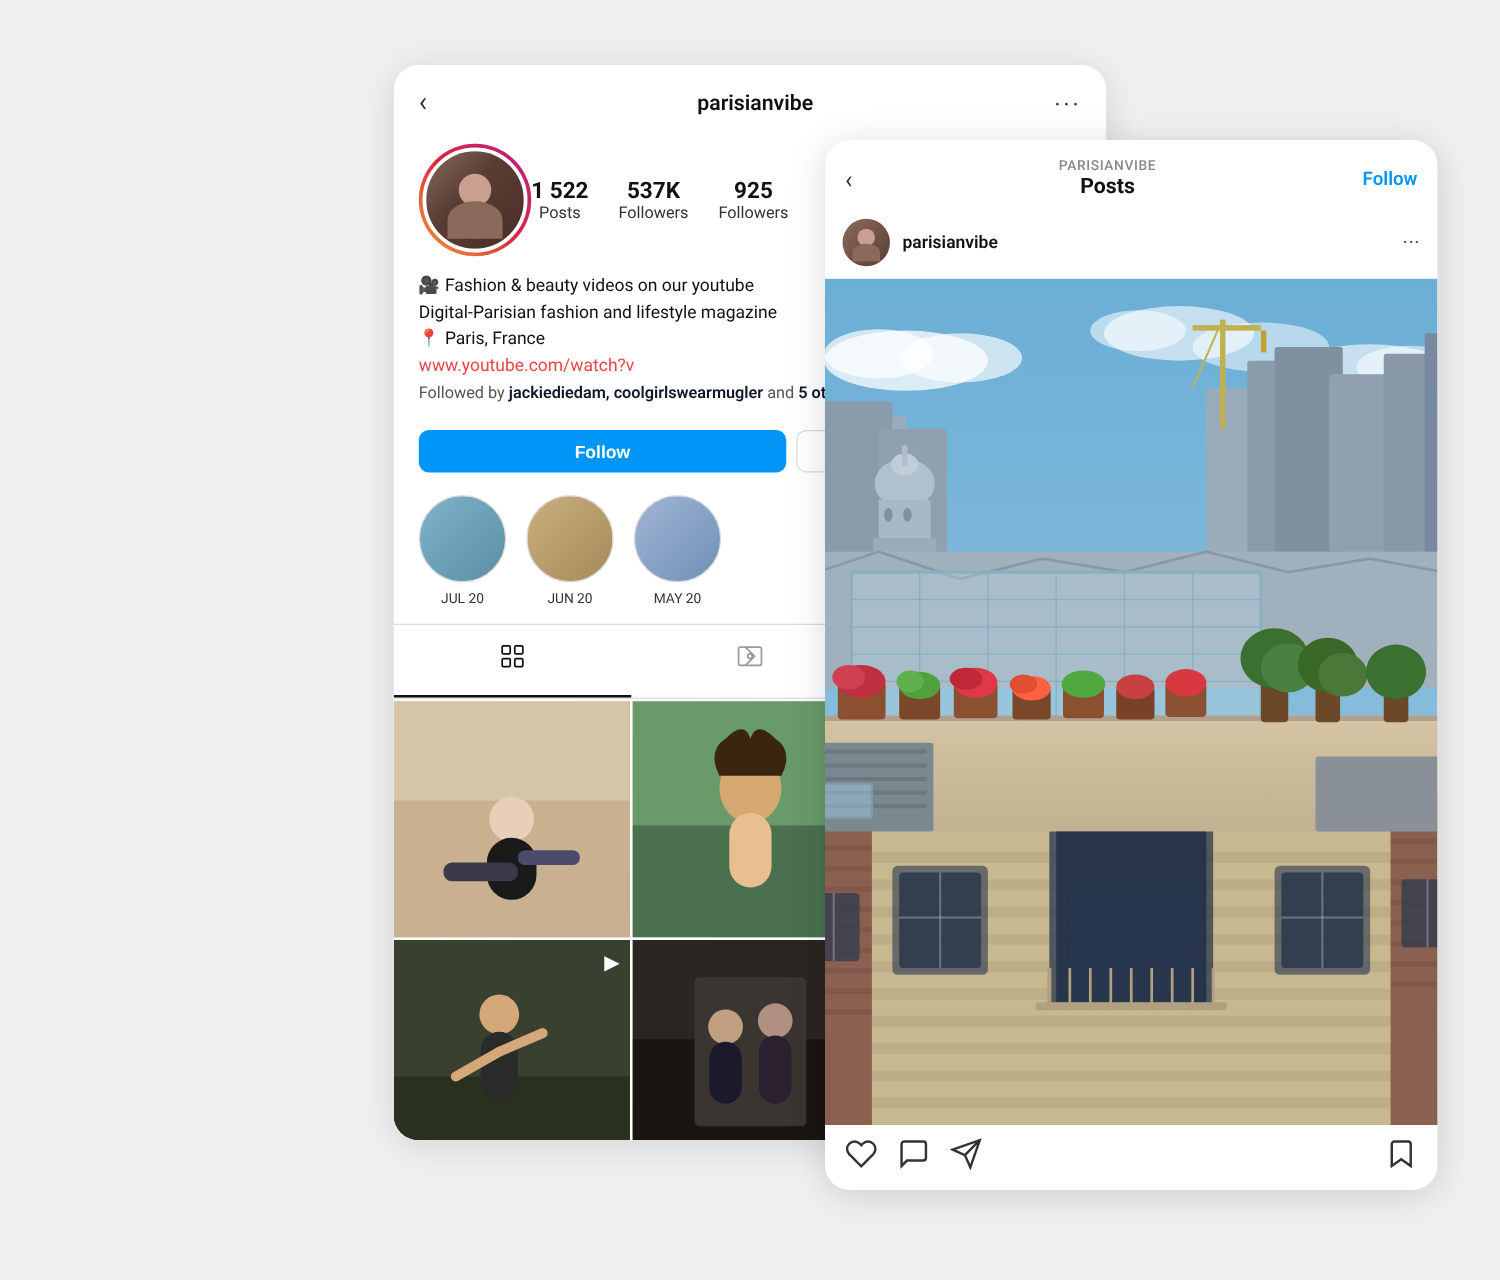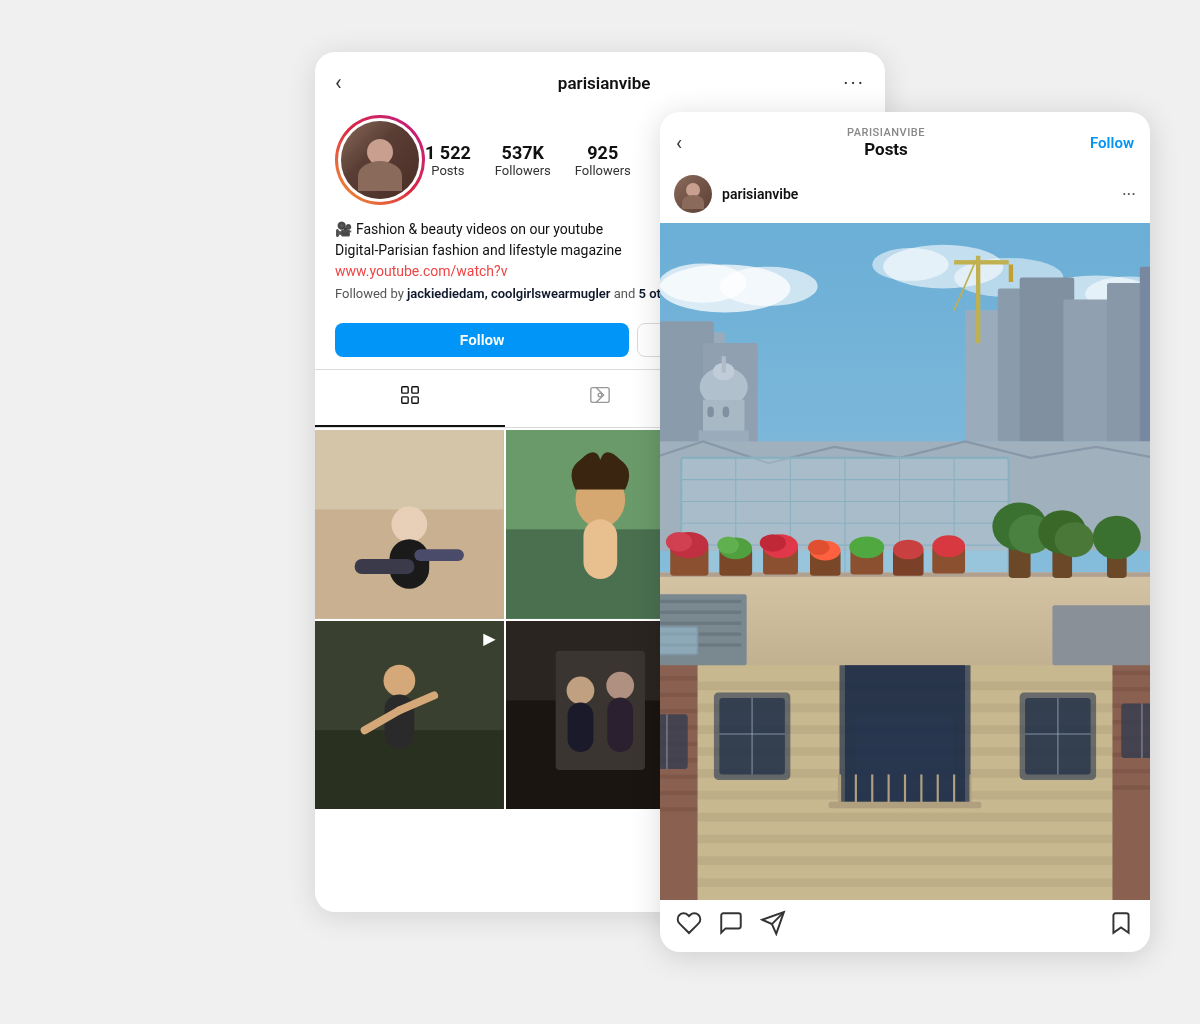--- a/index.html
+++ b/index.html
@@ -518,32 +518,47 @@
           <span class="stat-number">925</span>
           <span class="stat-label">Followers</span>
         </div>
       </div>
     </div>
 
     <div class="profile-bio">
       <div class="bio-text">
         <div>🎥 Fashion &amp; beauty videos on our youtube</div>
         <div>Digital-Parisian fashion and lifestyle magazine</div>
+        <div>📍 Paris, France</div>
       </div>
       <a class="bio-link" href="#">www.youtube.com/watch?v</a>
       <div class="bio-followed">
         <span>Followed by </span><strong>jackiediedam, coolgirlswearmugler</strong><span> and </span><strong>5 others</strong>
       </div>
     </div>
 
     <div class="action-buttons">
       <button class="btn-follow">Follow</button>
       <button class="btn-outline">Email</button>
     </div>
 
+    <div class="stories-row">
+      <div class="story-item">
+        <div class="story-circle story-pool"></div>
+        <span class="story-label">JUL 20</span>
+      </div>
+      <div class="story-item">
+        <div class="story-circle story-hat"></div>
+        <span class="story-label">JUN 20</span>
+      </div>
+      <div class="story-item">
+        <div class="story-circle story-dress"></div>
+        <span class="story-label">MAY 20</span>
+      </div>
+    </div>
 
     <div class="tab-row">
       <div class="tab-item active">
         <span class="tab-icon">
           <svg width="22" height="22" viewBox="0 0 24 24" fill="none" stroke="#111" stroke-width="1.5">
             <rect x="3" y="3" width="7" height="7" rx="1"></rect>
             <rect x="14" y="3" width="7" height="7" rx="1"></rect>
             <rect x="3" y="14" width="7" height="7" rx="1"></rect>
             <rect x="14" y="14" width="7" height="7" rx="1"></rect>
           </svg>

